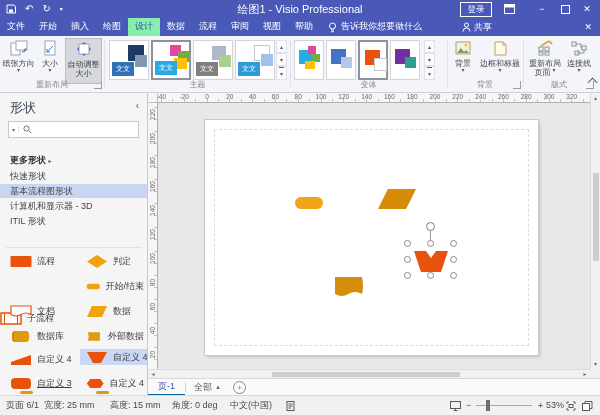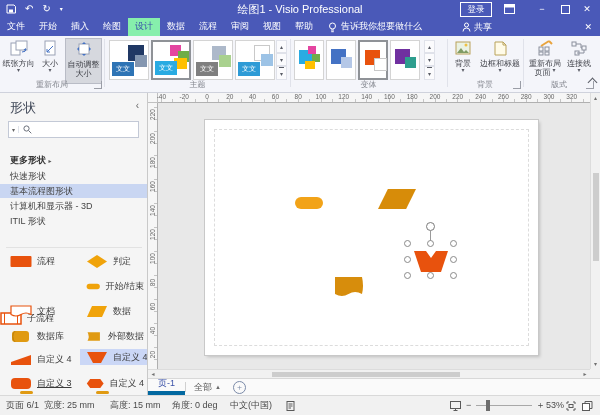--- a/index.html
+++ b/index.html
@@ -71,21 +71,21 @@
   .hscroll{left:0;top:276px;width:442px;height:9px;background:#f1f1f1;border-top:1px solid #dcdcdc;box-sizing:border-box;}
   .scr-arrow{color:#707070;font-size:6px;text-align:center;}
   .vthumb2{left:2px;width:6px;background:#cdcdcd;}
   .hthumb2{top:2px;height:5px;background:#cdcdcd;}
   .scorner{left:442px;top:276px;width:10px;height:9px;background:#f1f1f1;}
   .hnd{position:absolute;width:7px;height:7px;border:1px solid #8a8a8a;border-radius:50%;background:#fff;box-sizing:border-box;}
   .rot{position:absolute;width:9px;height:9px;border:1.5px solid #7a7a7a;border-radius:50%;background:#fff;box-sizing:border-box;}
   .rotline{position:absolute;width:1px;background:#9a9a9a;}
   
   .pagebar{left:148px;top:378px;width:452px;height:17px;background:#fafafa;border-top:1px solid #d8d8d8;box-sizing:border-box;display:flex;align-items:center;font-size:9px;color:#5a5a5a;}
-  .ptab{color:#3a51a8;padding:0 10px;line-height:16px;border-bottom:8px solid #0369a1;}
+  .ptab{color:#3a51a8;padding:0 10px;line-height:16px;border-bottom:2px solid #0369a1;}
   .pb-div{width:1px;height:10px;background:#d0d0d0;}
   .pall{padding:0 8px;display:flex;gap:3px;align-items:center;}
   .pall .tri{font-size:6px;color:#6a6a6a;}
   .addpage{width:11px;height:11px;border:1px solid #7a8aa8;border-radius:50%;color:#7a8aa8;font-size:8px;line-height:11px;text-align:center;margin-left:4px;}
   
   .statusbar{left:0;top:395px;width:600px;height:20px;background:#f1f1f1;border-top:1px solid #d9d9d9;box-sizing:border-box;font-size:9px;color:#4a4a4a;}
   .sitem{top:0;line-height:19px;white-space:nowrap;}
   .ztrack{top:9px;height:1px;background:#a8a8a8;}
   .zthumb{top:4px;width:4px;height:11px;background:#6d6d6d;}
   svg{display:block;}

